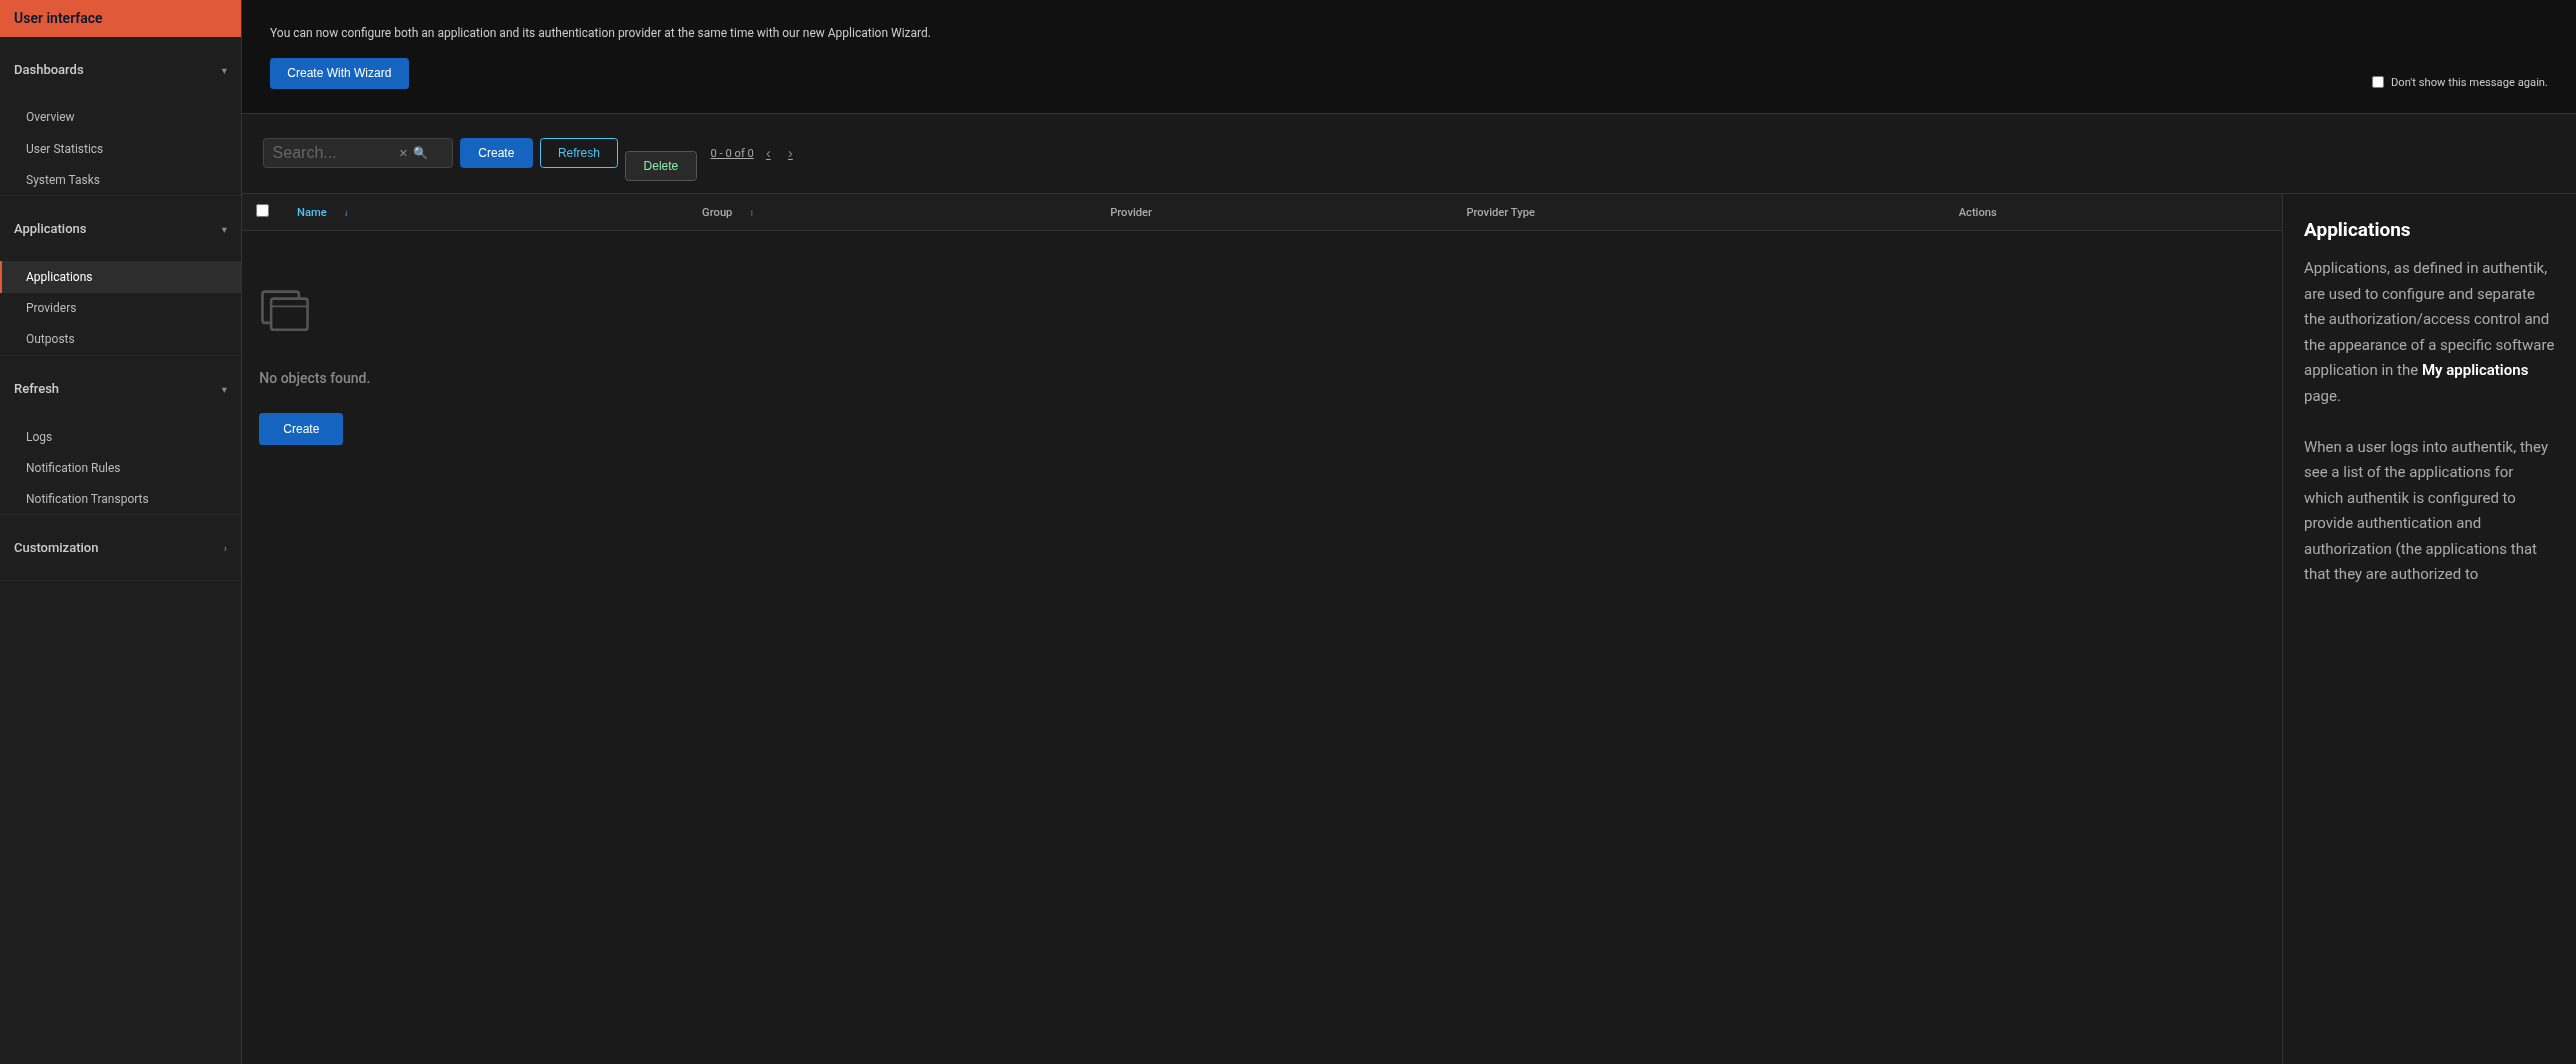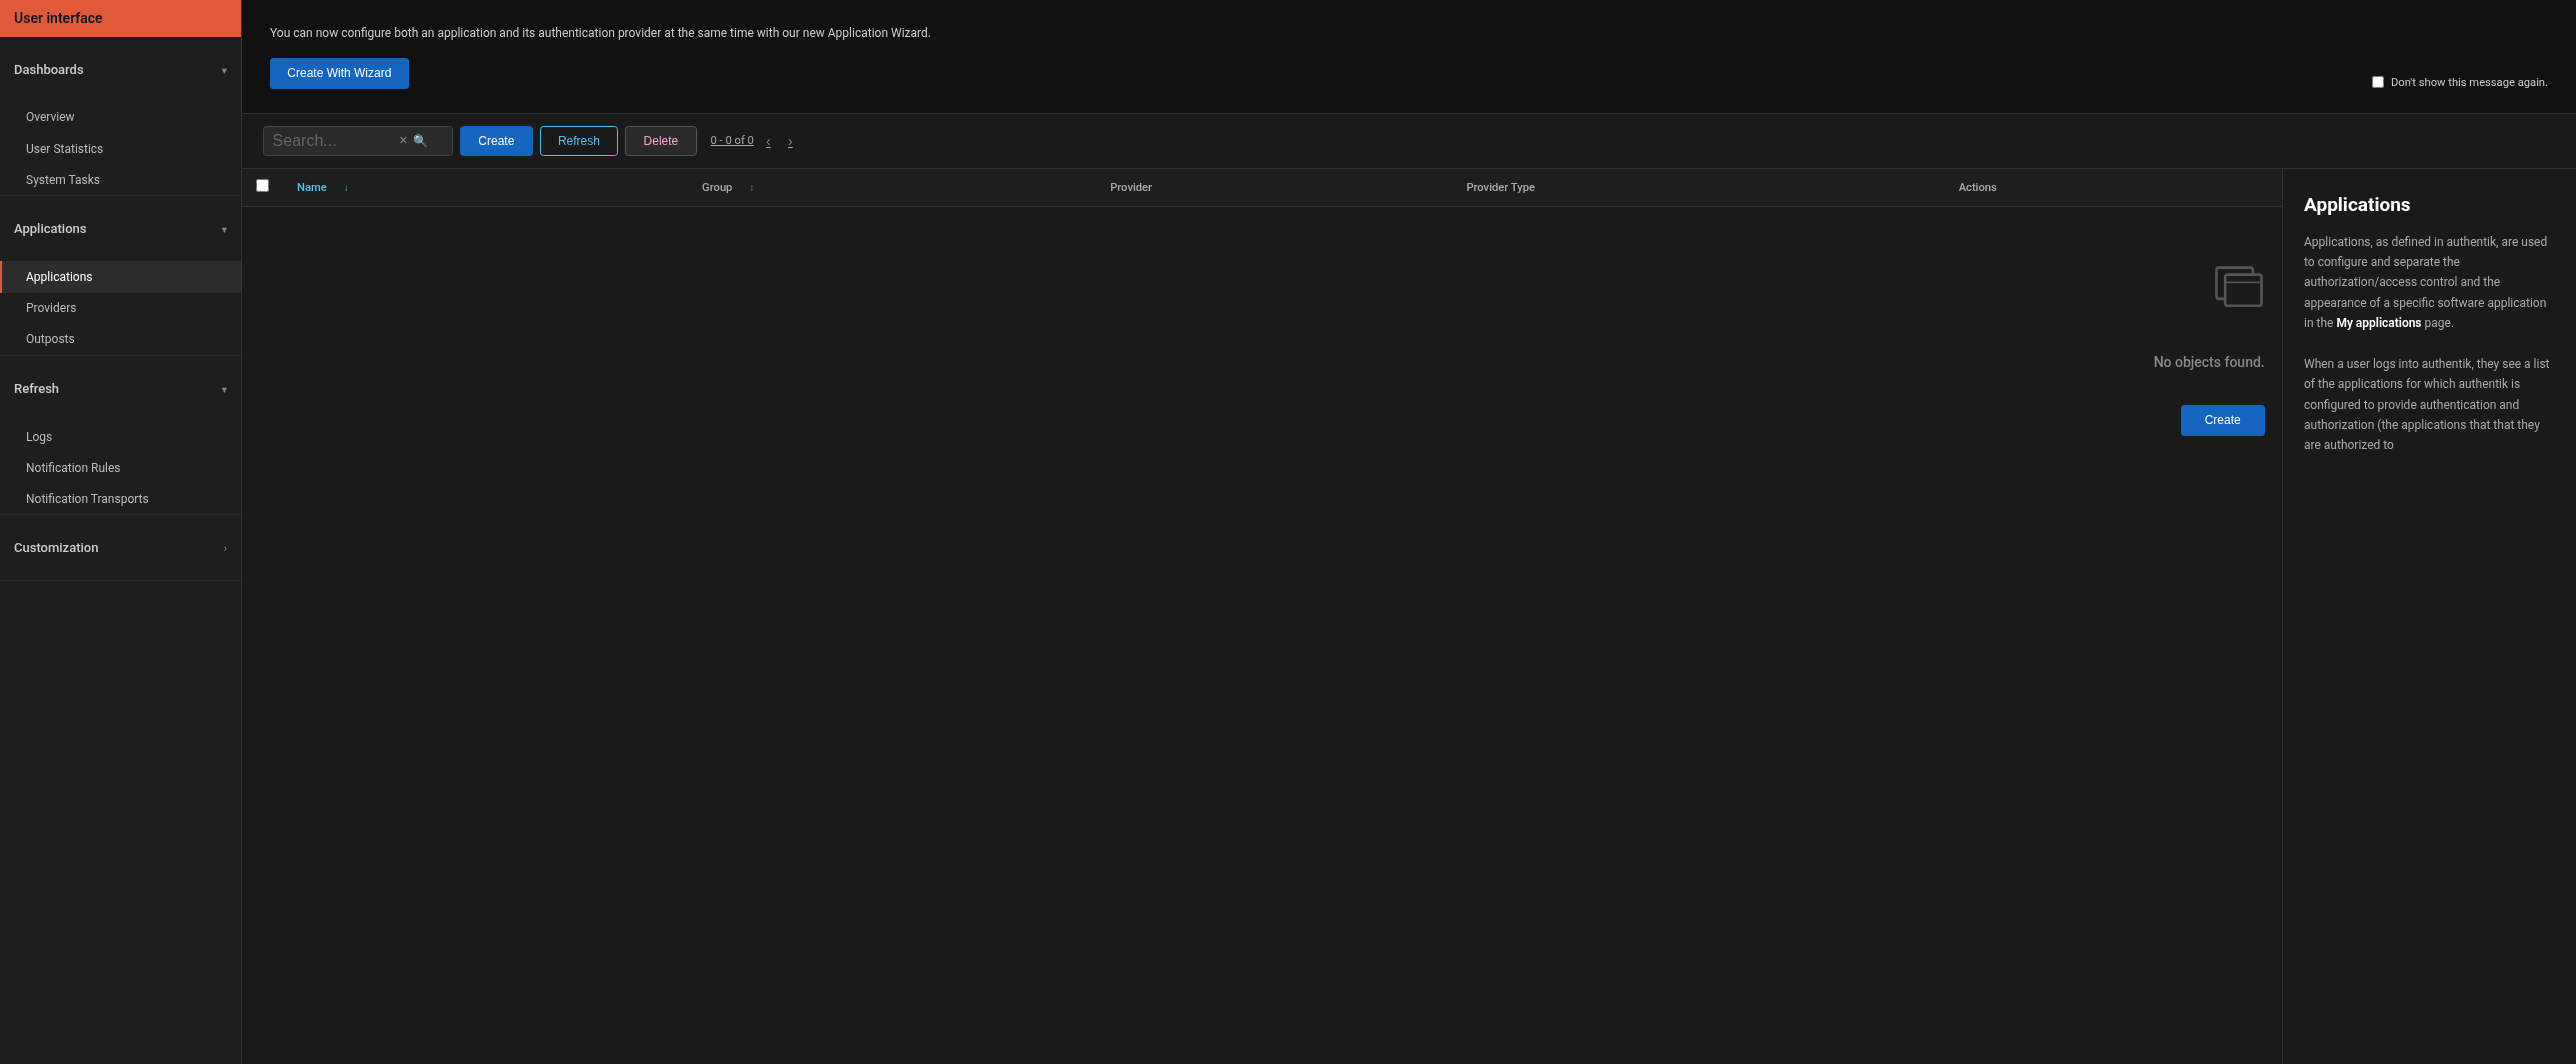--- a/index.html
+++ b/index.html
@@ -162,22 +162,23 @@
       color: #fff;
       border-color: #1565c0;
     }
     .btn-refresh {
       background: transparent;
       color: #4fc3f7;
       border-color: #4fc3f7;
     }
     .btn-delete {
       background: #2a2a2a;
-      color: #f9a8d4;
+      color: #86efac;
       border-color: #555;
+      margin-top: 25px;
     }
 
     .pagination {
       display: flex;
       align-items: center;
       gap: 7px;
       margin-left: 7px;
       color: #aaa;
       font-size: 11.2px;
       text-decoration: underline;
@@ -229,24 +230,24 @@
       gap: 17px;
       cursor: pointer;
     }
     .th-sortable .sort-icon { color: #4fc3f7; font-size: 9.5px; }
     .th-sort-both { color: #888; font-size: 9.5px; }
 
     
     .empty-state {
       display: flex;
       flex-direction: column;
-      align-items: flex-end;
+      align-items: flex-start;
       justify-content: center;
       padding: 52px 17.3px 35px;
-      gap: 35px;
+      gap: 27px;
     }
     .empty-icon {
       color: #555;
       font-size: 48px;
       line-height: 1;
     }
     .empty-text {
       color: #888;
       font-size: 14px;
       font-weight: 500;
@@ -272,21 +273,21 @@
       overflow-y: auto;
     }
     .right-panel-title {
       font-size: 19px;
       font-weight: 700;
       color: #fff;
       margin-bottom: 15.5px;
     }
     .right-panel-body {
       color: #aaa;
-      font-size: 12px;
+      font-size: 15px;
       line-height: 1.7;
     }
     .right-panel-body strong {
       color: #fff;
       font-weight: 600;
     }
   </style>
 </head>
 <body>
 

